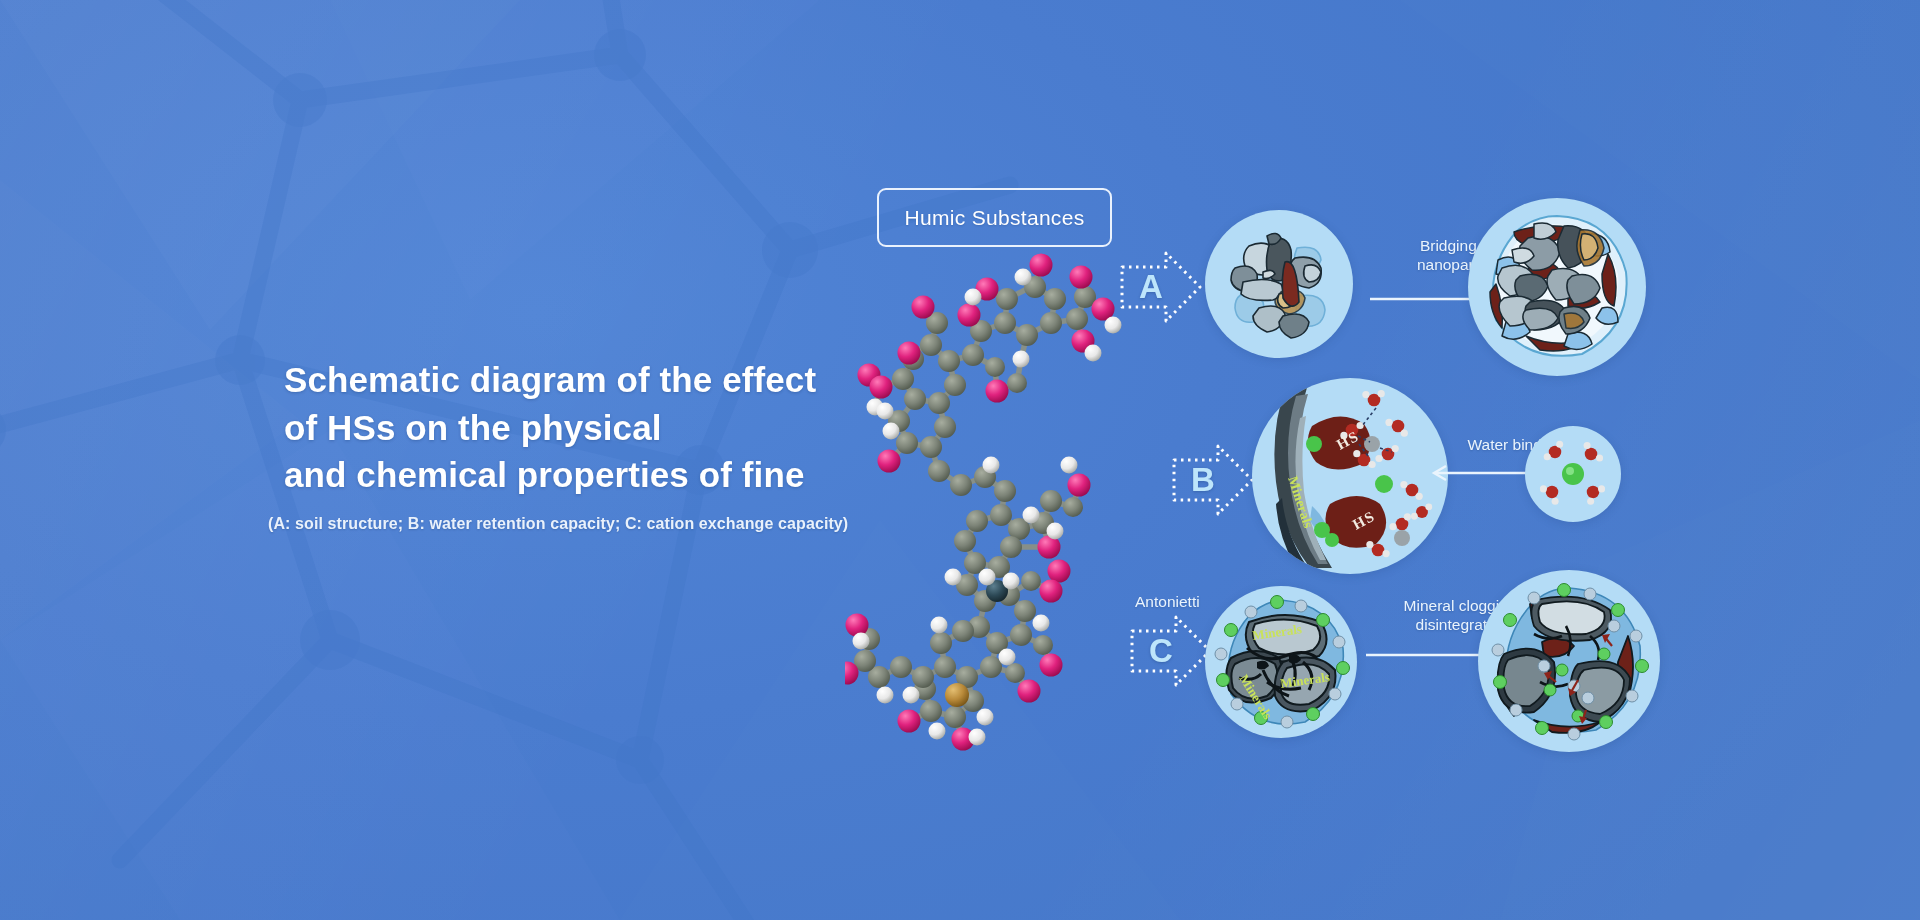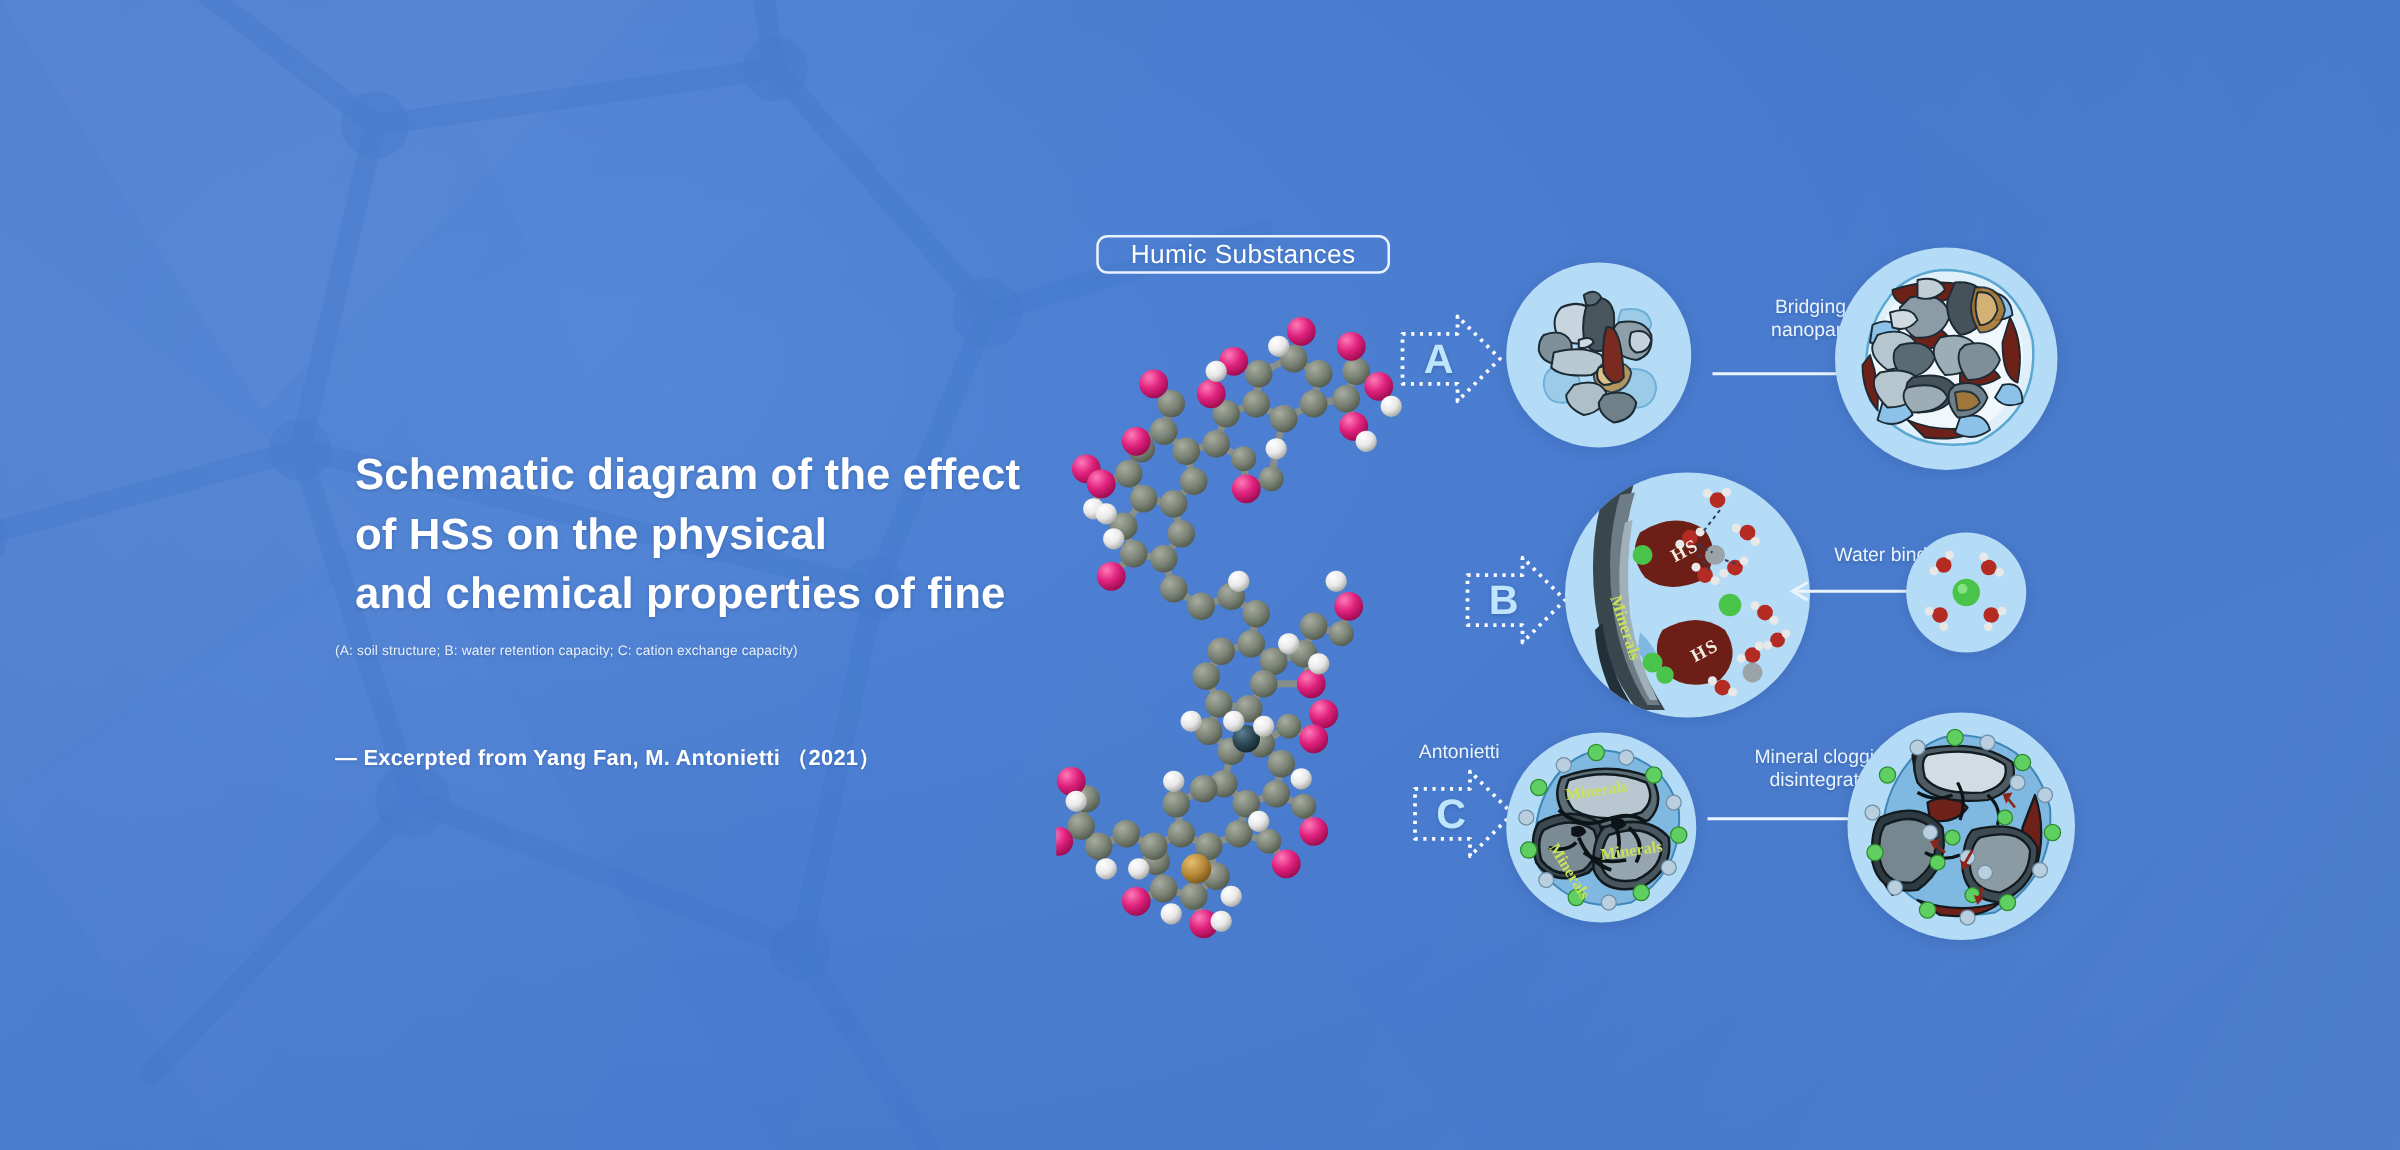--- a/index.html
+++ b/index.html
@@ -45,40 +45,40 @@
     color: #ffffff;
     font-size: 35px;
     font-weight: bold;
     line-height: 1.36;
     letter-spacing: 0.1px;
     margin: 16px;
     text-shadow: 0 1px 3px rgba(20,50,100,0.30);
   }
   .subline {
     color: #e9f1fb;
-    font-size: 11px;
-    font-weight: normal;
+    font-size: 16px;
+    font-weight: bold;
     margin: 16px 0 0 0;
     letter-spacing: 0.1px;
     text-shadow: 0 1px 2px rgba(20,50,100,0.25);
   }
   .attribution {
     color: #ffffff;
     font-size: 17.5px;
     font-weight: bold;
     margin: 67px 0 0 0;
     letter-spacing: 0.2px;
     text-shadow: 0 1px 2px rgba(20,50,100,0.25);
   }
 
   
   #hs-badge {
     position: absolute;
     left: 877px; top: 188px;
-    width: 235px; height: 31px;
+    width: 235px; height: 59px;
     border: 2px solid #eaf2fd;
     border-radius: 9px;
     box-sizing: border-box;
     display: flex; align-items: center; justify-content: center;
     color: #ffffff;
     font-size: 21px;
     letter-spacing: 0.3px;
     text-shadow: 0 1px 2px rgba(20,50,100,0.22);
   }
 
@@ -163,21 +163,20 @@
     </g>
   </svg>
 
   <div id="text-block">
     <h1 class="headline">
       <span>Schematic diagram of the effect</span><br>
       <span>of HSs on the physical</span><br>
       <span>and chemical properties of fine</span>
     </h1>
     <p class="subline">(A: soil structure; B: water retention capacity; C: cation exchange capacity)</p>
-    <p class="attribution">— Excerpted from Yang Fan, M. Antonietti （2021）</p>
   </div>
 
   <div id="hs-badge">
     <span>Humic Substances</span>
   </div>
 
   <svg style="position:absolute; left:845px; top:225px; width:360px; height:530px;" viewBox="0 0 360 530">
     <defs>
       <radialGradient id="gC" cx="35%" cy="30%" r="75%">
         <stop offset="0%" stop-color="#a7ad9f"></stop>

